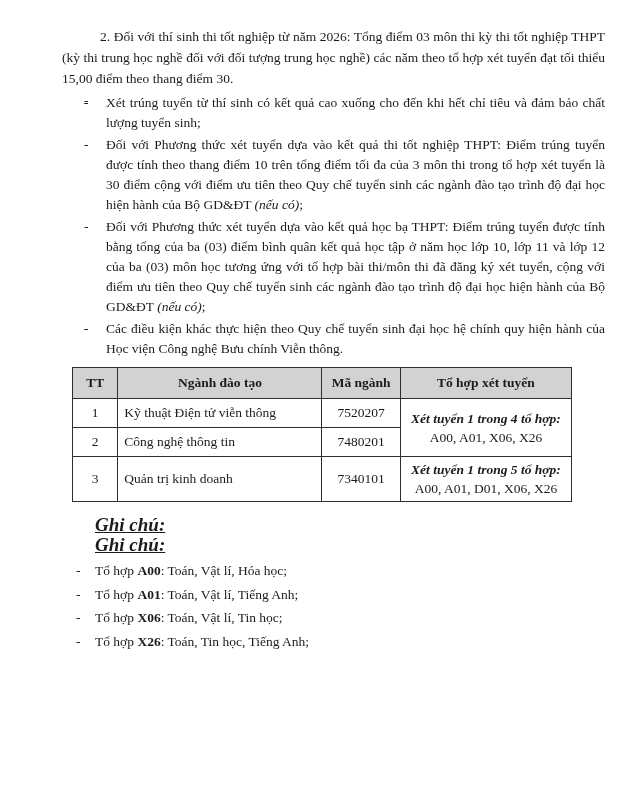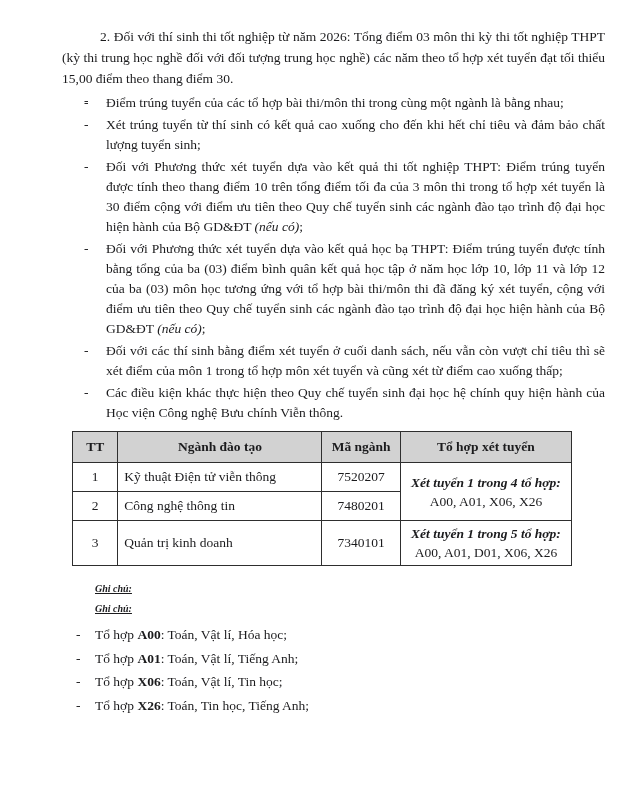--- a/index.html
+++ b/index.html
@@ -77,21 +77,21 @@
   td.major-cell{padding-left:12px;}
   td.code-cell{text-align:center;}
   td.combo-cell{text-align:center;line-height:19px;}
   tr.r12{height:29px;}
   tr.r3{height:42px;}
   .combo-title{font-weight:bold;font-style:italic;display:block;}
   .combo-codes{display:block;}
   
   .ghichu{
     margin:0 0 0 33px;
-    font-size:10px;font-weight:bold;font-style:italic;
+    font-size:19px;font-weight:bold;font-style:italic;
     text-decoration:underline;
     line-height:20px;
   }
   .ghichu.first{margin-top:13px;}
   ul.notes-list{
     list-style:none;
     margin:5px 0 0 0;padding:0;
   }
   ul.notes-list li{
     position:relative;
@@ -109,33 +109,33 @@
 <div class="page">
 
   <p class="para">2. Đối với thí sinh thi tốt nghiệp từ năm 2026: Tổng điểm 03 môn thi kỳ thi tốt nghiệp THPT (kỳ thi trung học nghề đối với đối tượng trung học nghề) các năm theo tổ hợp xét tuyển đạt tối thiểu 15,00 điểm theo thang điểm 30.</p>
 
 
   <ul class="dash-list">
     <li>
       <span class="marker">-</span>
     </li>
     <li>
-      <span class="marker">-</span><span>Điểm trúng tuyển của các tổ hợp bài thi/môn thi trong cùng một ngành là bằng nhau;</span>
+      <span class="marker">-</span>
     </li>
     <li>
       <span class="marker">-</span><span>Xét trúng tuyển từ thí sinh có kết quả cao xuống cho đến khi hết chỉ tiêu và đảm bảo chất lượng tuyển sinh;</span>
     </li>
     <li>
       <span class="marker">-</span><span>Đối với Phương thức xét tuyển dựa vào kết quả thi tốt nghiệp THPT: Điểm trúng tuyển được tính theo thang điểm 10 trên tổng điểm tối đa của 3 môn thi trong tổ hợp xét tuyển là 30 điểm cộng với điểm ưu tiên theo Quy chế tuyển sinh các ngành đào tạo trình độ đại học hiện hành của Bộ GD&amp;ĐT </span><span class="it">(nếu có)</span><span>;</span>
     </li>
     <li>
       <span class="marker">-</span><span>Đối với Phương thức xét tuyển dựa vào kết quả học bạ THPT: Điểm trúng tuyển được tính bằng tổng của ba (03) điểm bình quân kết quả học tập ở năm học lớp 10, lớp 11 và lớp 12 của ba (03) môn học tương ứng với tổ hợp bài thi/môn thi đã đăng ký xét tuyển, cộng với điểm ưu tiên theo Quy chế tuyển sinh các ngành đào tạo trình độ đại học hiện hành của Bộ GD&amp;ĐT </span><span class="it">(nếu có)</span><span>;</span>
     </li>
     <li>
-      <span class="marker">-</span><span>Đối với các thí sinh bằng điểm xét tuyển ở cuối danh sách, nếu vẫn còn vượt chỉ tiêu thì sẽ xét điểm của môn 1 trong tổ hợp môn xét tuyển và cũng xét từ điểm cao xuống thấp;</span>
+      <span class="marker">-</span>
     </li>
     <li>
       <span class="marker">-</span><span>Các điều kiện khác thực hiện theo Quy chế tuyển sinh đại học hệ chính quy hiện hành của Học viện Công nghệ Bưu chính Viễn thông.</span>
     </li>
   </ul>
 
 
   <table class="admission">
     <colgroup>
       <col class="col-tt">

